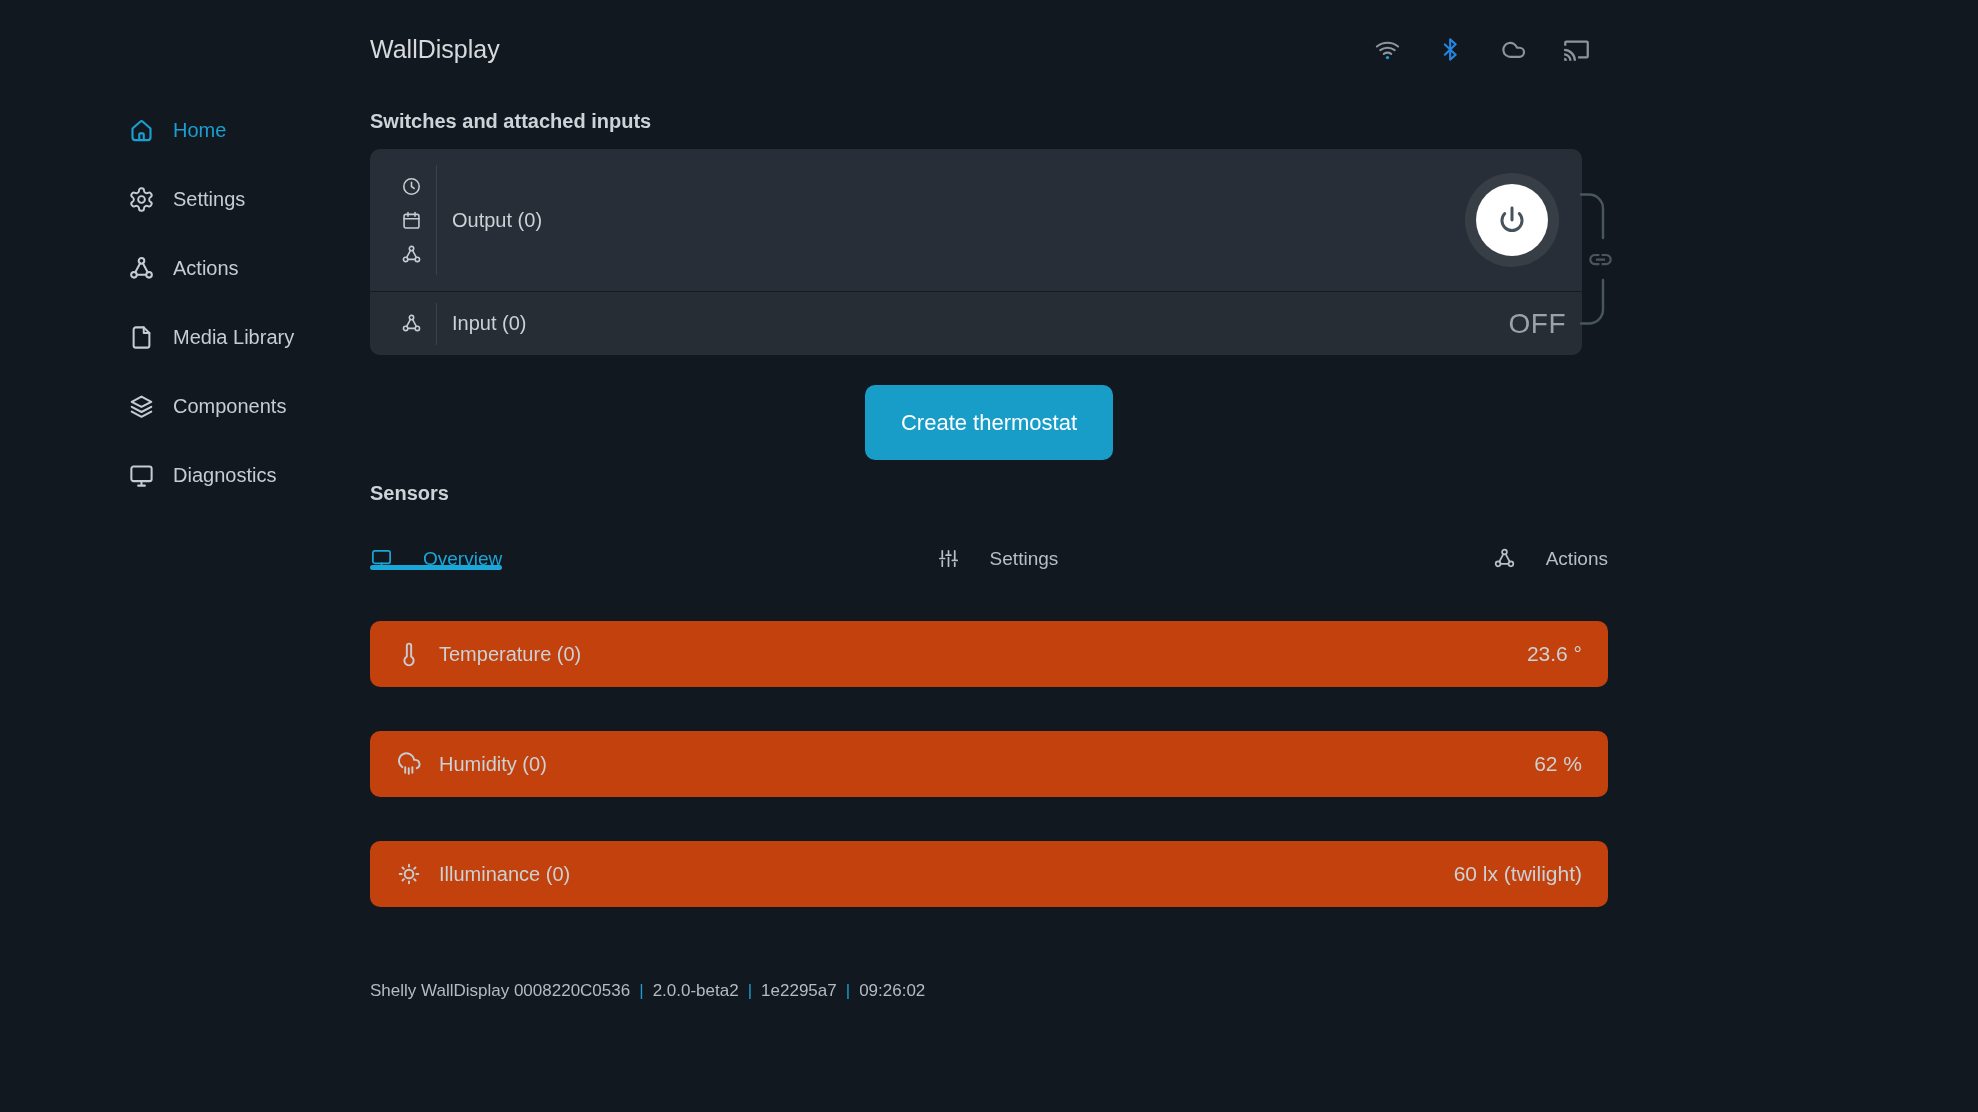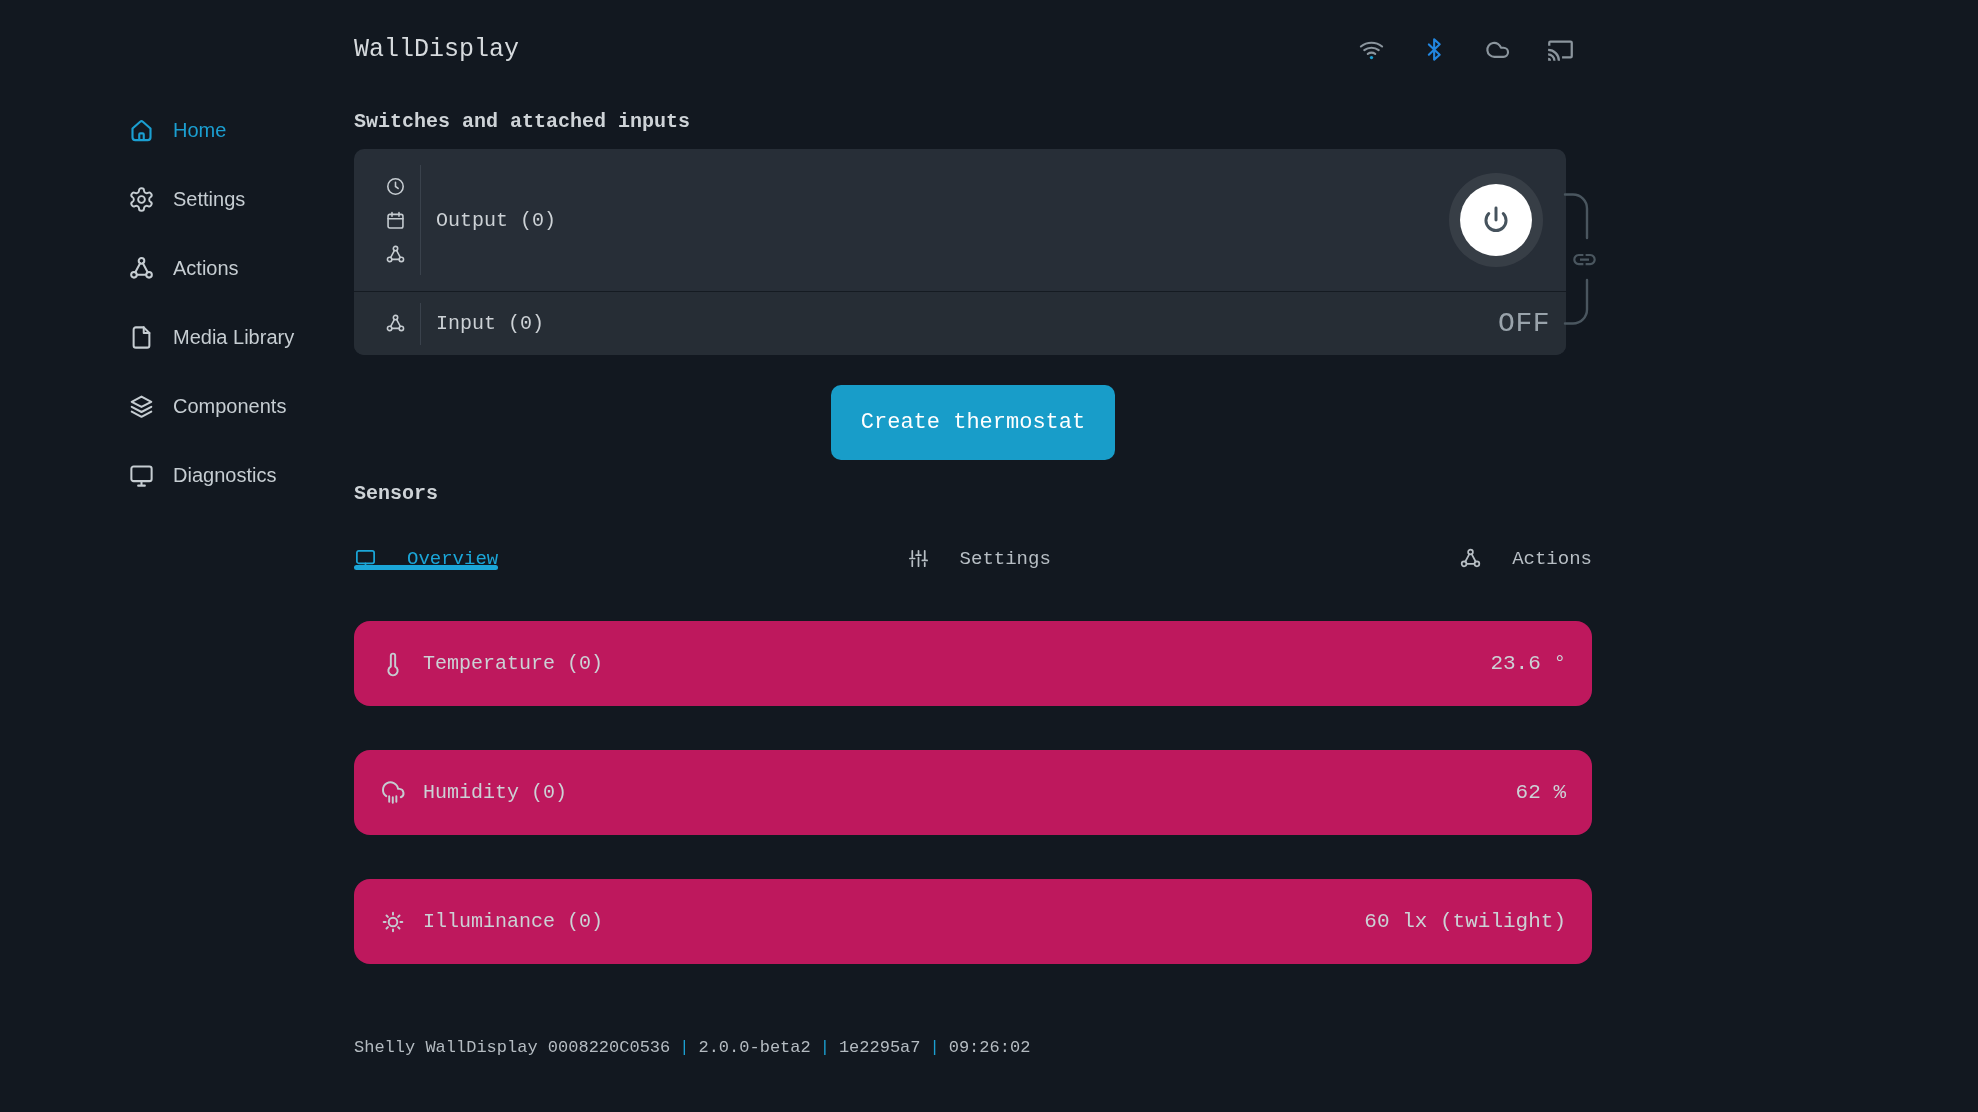--- a/index.html
+++ b/index.html
@@ -13,21 +13,21 @@
   }
   svg{display:block;}
 
   
   .sidebar{position:absolute;left:128px;top:100px;display:flex;flex-direction:column;gap:8px;}
   .side-item{display:flex;align-items:center;gap:18px;height:61px;color:#c6cdd2;font-size:20px;cursor:pointer;}
   .side-item .icn{width:27px;height:27px;flex:0 0 27px;}
   .side-item.active{color:#1b9fd1;}
 
   
-  .main{position:absolute;left:354px;top:0;width:1238px;font-family:Liberation Mono, monospace;}
+  .main{position:absolute;left:370px;top:0;width:1238px;}
   .topbar{display:flex;align-items:center;justify-content:space-between;margin-top:26px;height:46px;}
   .app-title{font-size:25px;font-weight:400;color:#d6dadd;}
   .status-icons{display:flex;align-items:center;gap:36px;margin-right:18px;}
   .status-icons .icn{width:27px;height:27px;}
   .c-gray{color:#8b959d;}
   .c-bt{color:#2286e0;}
 
   .section-heading{font-size:20px;font-weight:700;color:#ced3d7;margin:38px 0 0 0;}
 
   
@@ -58,21 +58,21 @@
     background:#189dc9;color:#ffffff;font-size:22px;font-family:inherit;cursor:pointer;}
 
   
   .sensors-heading{margin-top:22px;}
   .tabs{display:flex;align-items:flex-start;justify-content:space-between;margin-top:42px;height:48px;}
   .tab{display:flex;align-items:center;gap:30px;font-size:19px;color:#b7bec4;cursor:pointer;position:relative;}
   .tab .icn{width:23px;height:23px;}
   .tab.active{color:#1ba6d8;}
   .tab.active::after{content:"";position:absolute;left:0;right:0;bottom:0;height:5px;border-radius:3px;background:#1ba6d8;}
 
-  .sensor-row{height:85px;border-radius:16px;background:#be185d;display:flex;align-items:center;
+  .sensor-row{height:66px;border-radius:10px;background:#c2410c;display:flex;align-items:center;
     padding:0 26px;margin-top:44px;cursor:pointer;}
   .sensor-row.first{margin-top:26px;}
   .sensor-row .icn{width:26px;height:26px;color:#c6ccd1;flex:0 0 26px;}
   .sensor-label{margin-left:17px;font-size:20px;color:#ccd1d5;}
   .sensor-value{margin-left:auto;font-size:21px;color:#ccd1d5;}
 
   
   .footer{margin-top:74px;font-size:17px;color:#b4bbc1;}
   .footer .sep{color:#1b9fd1;margin:0 9px;}
 </style>

